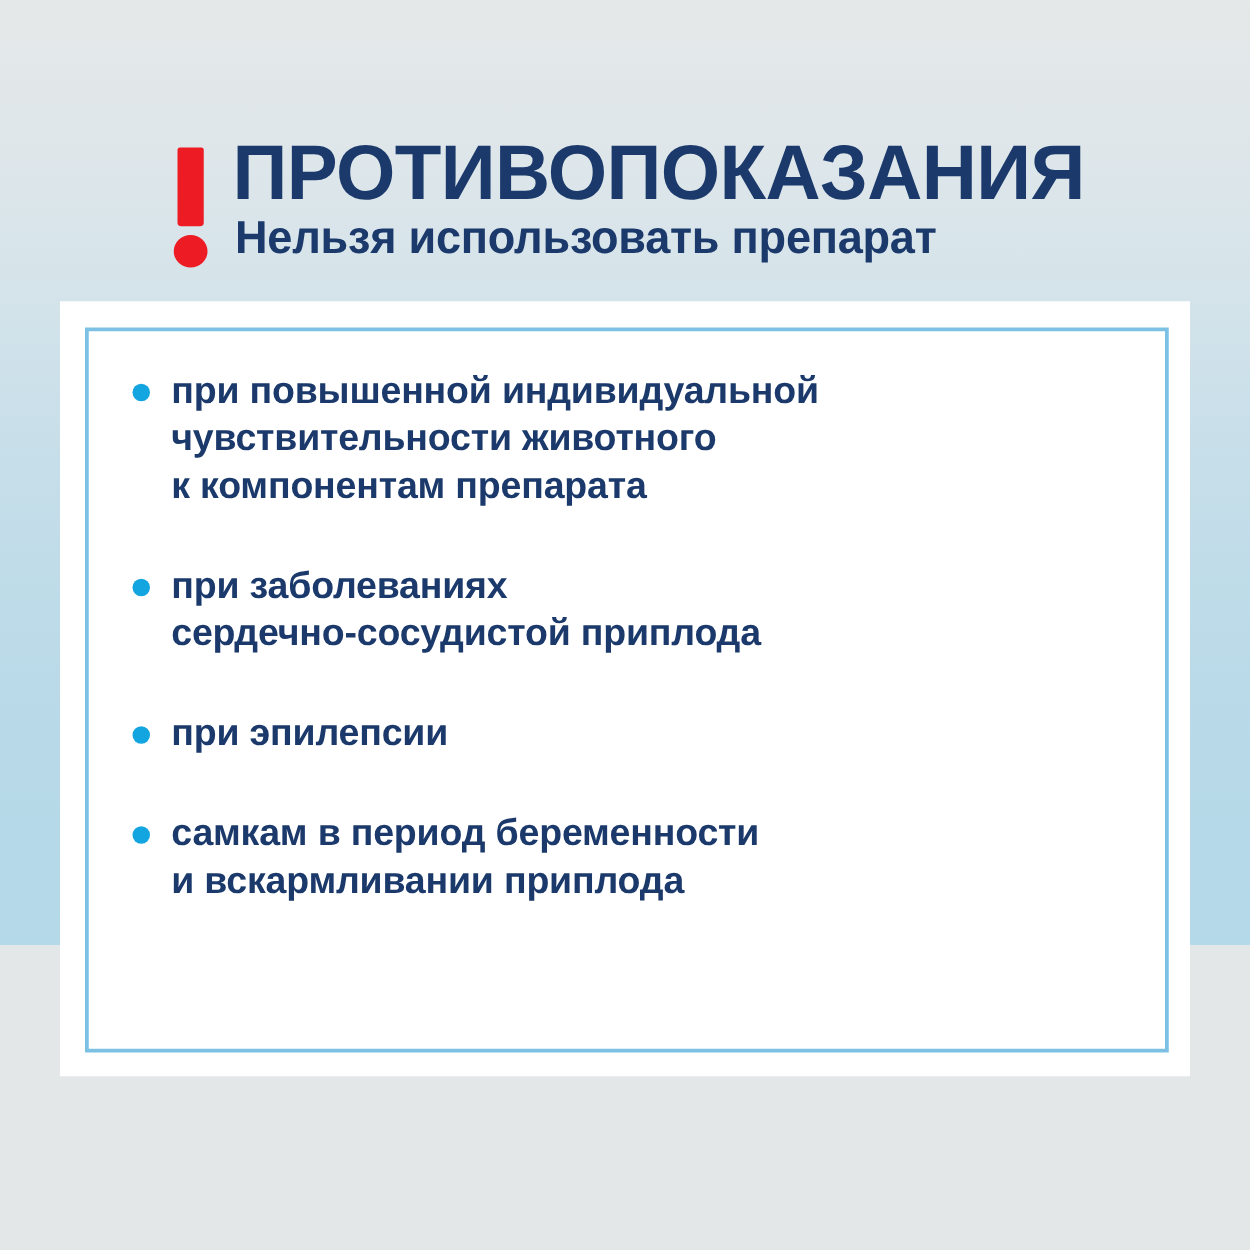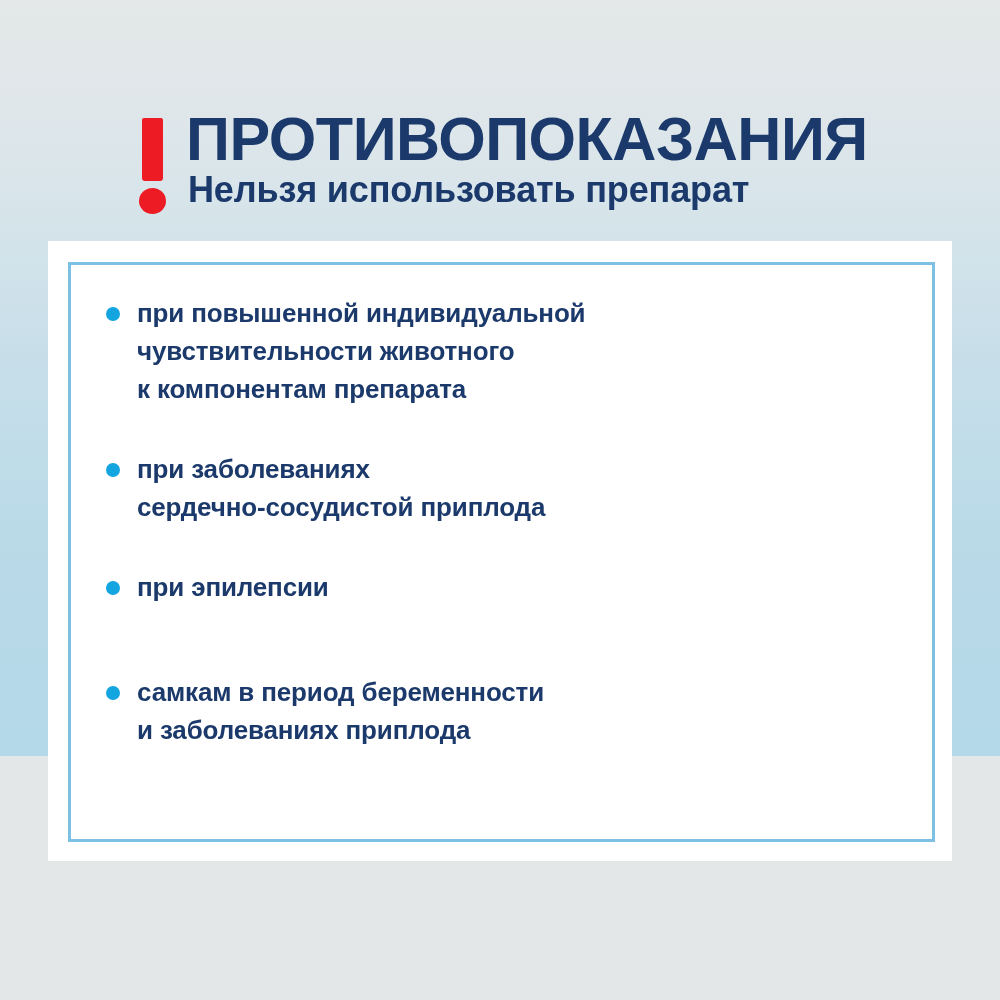--- a/index.html
+++ b/index.html
@@ -143,32 +143,32 @@
     left: 0px;
     top: 13px;
     width: 14px;
     height: 14px;
     border-radius: 50%;
     background: #13a5e0;
   }
 
   .bullet-text {
     display: block;
-    font-size: 26px;
+    font-size: 30px;
     line-height: 38px;
     font-weight: 700;
     color: #1b3a6b;
     letter-spacing: -0.15px;
     white-space: pre-line;
   }
 
   
   .bullet-item.i0 { margin-bottom: 42px; }
   .bullet-item.i1 { margin-bottom: 42px; }
-  .bullet-item.i2 { margin-bottom: 67px; }
+  .bullet-item.i2 { margin-bottom: 42px; }
   .bullet-item.i3 { margin-bottom: 43px; }
 </style>
 </head>
 <body>
 
 <div id="poster">
 
   <div class="header">
 
     <div class="excl">
@@ -200,21 +200,21 @@
         </li>
 
         <li class="bullet-item i2">
           <span class="bullet-dot"></span>
           <span class="bullet-text">при эпилепсии</span>
         </li>
 
         <li class="bullet-item i3">
           <span class="bullet-dot"></span>
           <span class="bullet-text">самкам в период беременности
-и заболеваниях приплода</span>
+и вскармливании приплода</span>
         </li>
 
 
       </ul>
     </div>
   </div>
 
 </div>
 
 </body></html>

